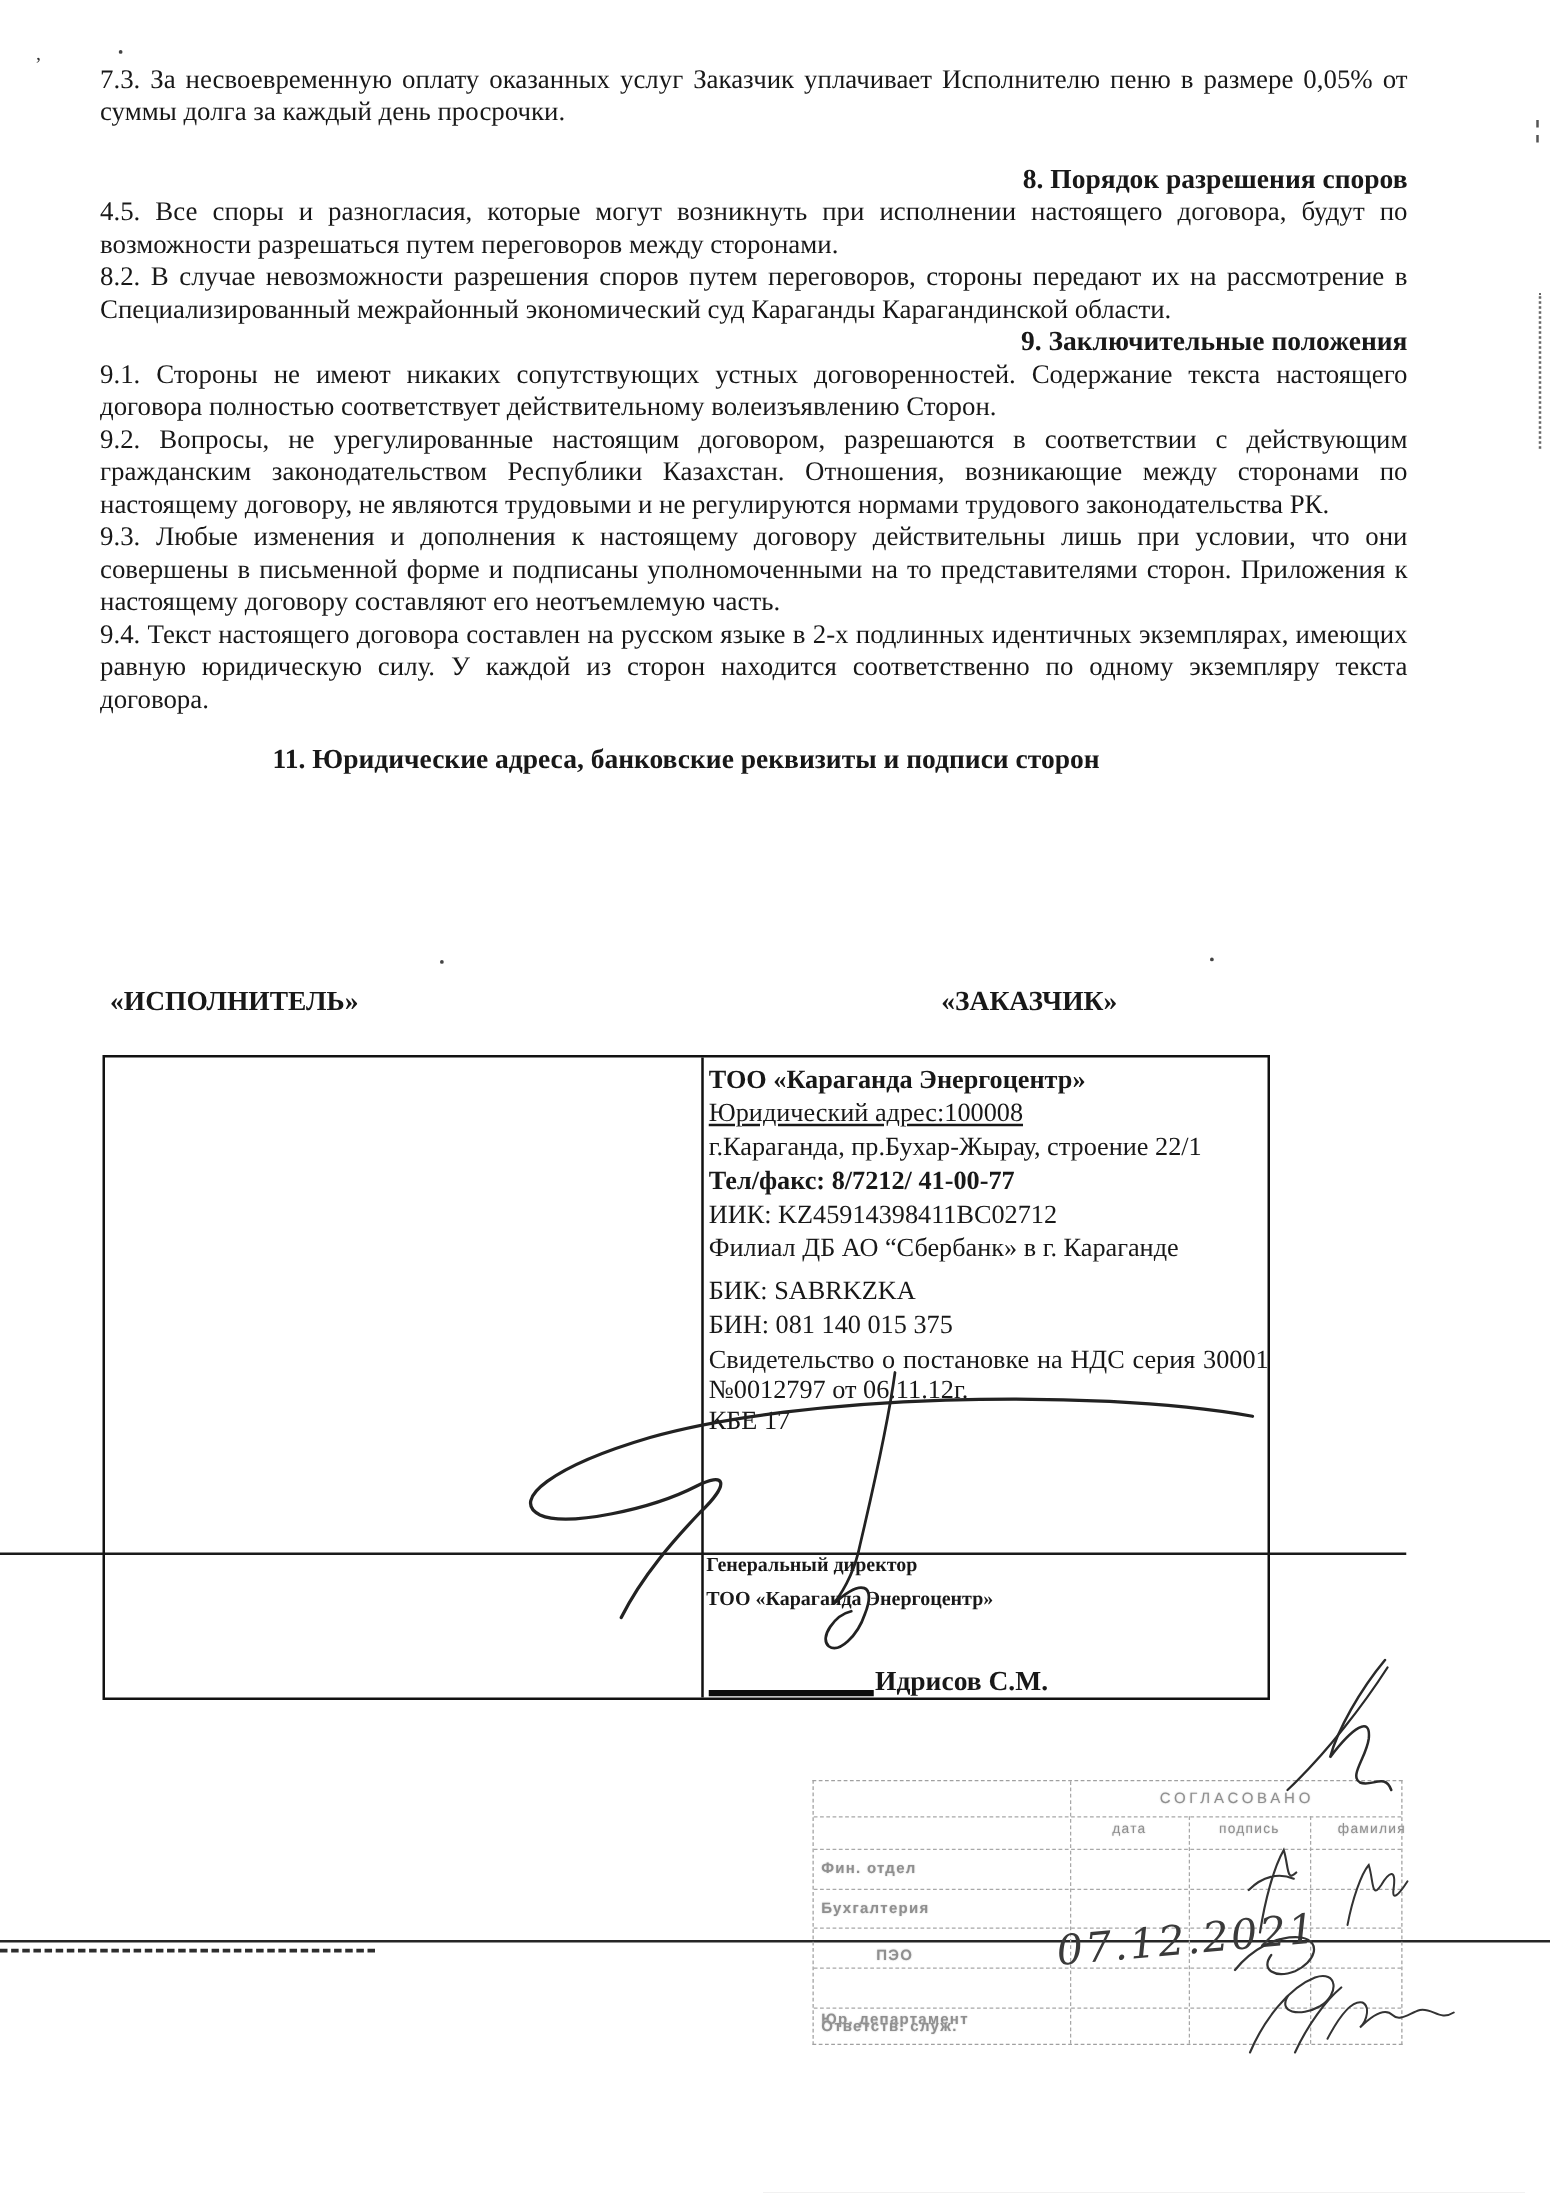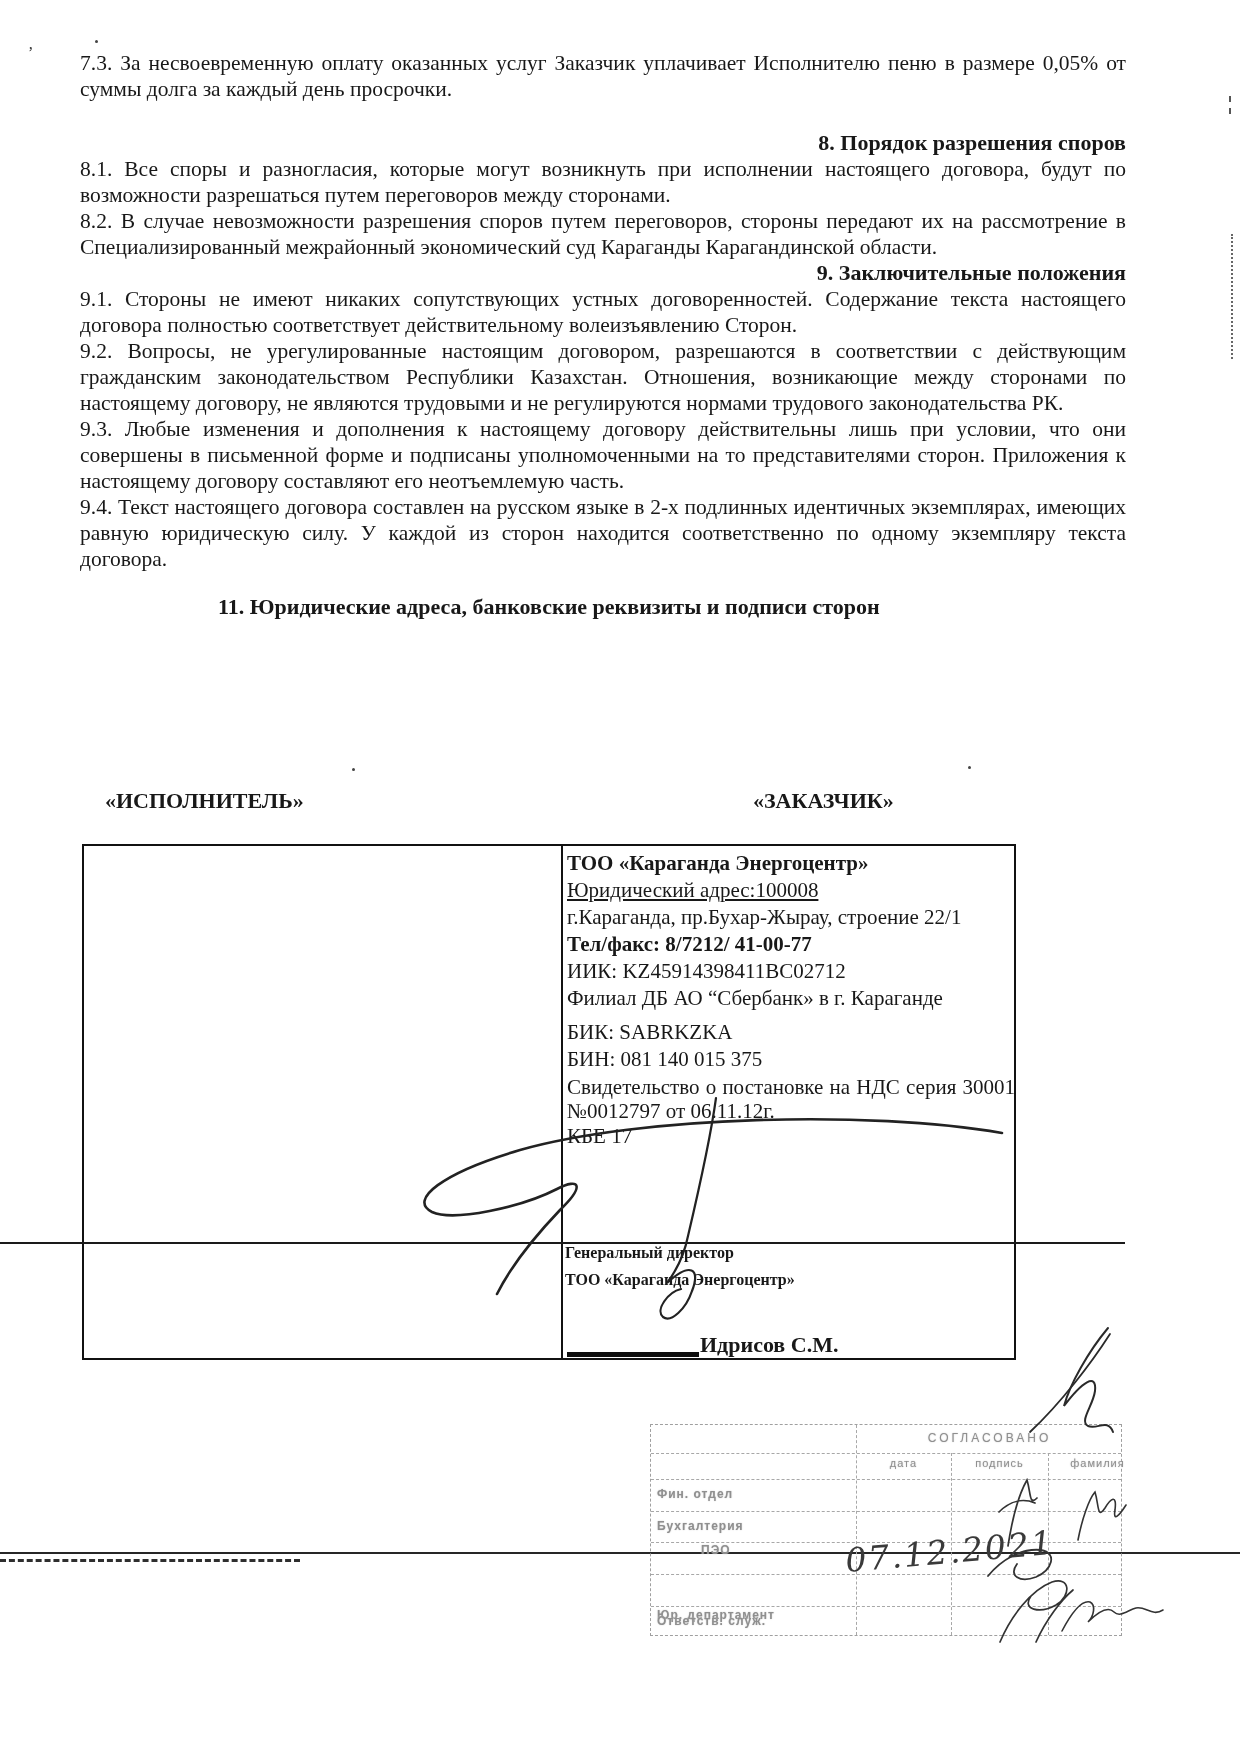--- a/index.html
+++ b/index.html
@@ -18,21 +18,21 @@
   .flow p.gap-after{margin-bottom:28px;}
   .flow h3{
     margin:0;font-size:22px;line-height:26px;text-align:right;font-weight:bold;
   }
   .flow h2.h10{
     margin:22px 0 0 0;font-size:22px;line-height:26px;font-weight:bold;
     padding-left:138px;text-align:left;
   }
   
   .party-label{position:absolute;font-size:22px;font-weight:bold;}
-  .executor{left:105px;top:788px;}
+  .executor{left:88px;top:788px;}
   .customer{left:753px;top:788px;}
   
   .req-table{
     position:absolute;left:82px;top:844px;width:934px;height:516px;
     border:2px solid #111;box-sizing:border-box;
   }
   .req-divider{
     position:absolute;left:477px;top:0;width:2px;height:100%;background:#111;
   }
   .req-right{
@@ -102,21 +102,21 @@
   <span class="apostrophe">’</span>
   <span class="dot-mark" style="left:95px;top:40px;"></span>
   <span class="margin-dash"></span>
   <span class="margin-dots"></span>
   <span class="dot-mark" style="left:968px;top:766px;"></span>
   <span class="dot-mark" style="left:352px;top:768px;"></span>
 
   <div class="flow">
     <p class="gap-after">7.3. За несвоевременную оплату оказанных услуг Заказчик уплачивает Исполнителю пеню в размере 0,05% от суммы долга за каждый день просрочки.</p>
     <h3>8. Порядок разрешения споров</h3>
-    <p>8.1. Все споры и разногласия, которые могут возникнуть при исполнении настоящего договора, будут по возможности разрешаться путем переговоров между сторонами.</p>
+    <p>4.5. Все споры и разногласия, которые могут возникнуть при исполнении настоящего договора, будут по возможности разрешаться путем переговоров между сторонами.</p>
     <p>8.2. В случае невозможности разрешения споров путем переговоров, стороны передают их на рассмотрение в Специализированный межрайонный экономический суд Караганды Карагандинской области.</p>
     <h3>9. Заключительные положения</h3>
     <p>9.1. Стороны не имеют никаких сопутствующих устных договоренностей. Содержание текста настоящего договора полностью соответствует действительному волеизъявлению Сторон.</p>
     <p>9.2. Вопросы, не урегулированные настоящим договором, разрешаются в соответствии с действующим гражданским законодательством Республики Казахстан. Отношения, возникающие между сторонами по настоящему договору, не являются трудовыми и не регулируются нормами трудового законодательства РК.</p>
     <p>9.3. Любые изменения и дополнения к настоящему договору действительны лишь при условии, что они совершены в письменной форме и подписаны уполномоченными на то представителями сторон. Приложения к настоящему договору составляют его неотъемлемую часть.</p>
     <p>9.4. Текст настоящего договора составлен на русском языке в 2-х подлинных идентичных экземплярах, имеющих равную юридическую силу. У каждой из сторон находится соответственно по одному экземпляру текста договора.</p>
     <h2 class="h10">11. Юридические адреса, банковские реквизиты и подписи сторон</h2>
   </div>
 
   <div class="party-label executor">«ИСПОЛНИТЕЛЬ»</div>
@@ -158,21 +158,21 @@
     <div class="hline" style="top:149px;"></div>
     <div class="hline" style="top:181px;"></div>
     <div class="vline" style="left:205px;top:0;"></div>
     <div class="vline" style="left:300px;"></div>
     <div class="vline" style="left:397px;"></div>
     <div class="stamp-colhead" style="left:205px;width:95px;">дата</div>
     <div class="stamp-colhead" style="left:300px;width:97px;">подпись</div>
     <div class="stamp-colhead" style="left:409px;width:75px;">фамилия</div>
     <div class="stamp-rowlabel" style="top:62px;">Фин. отдел</div>
     <div class="stamp-rowlabel" style="top:94px;">Бухгалтерия</div>
-    <div class="stamp-rowlabel" style="top:118px;padding-left:44px;">ПЭО</div>
+    <div class="stamp-rowlabel" style="top:132px;padding-left:44px;">ПЭО</div>
     <div class="stamp-rowlabel" style="top:159px;margin-top:24px;">Юр. департамент</div>
     <div class="stamp-rowlabel" style="top:189px;">Ответств. служ.</div>
   </div>
 
   <div class="hand-date">07.12.2021</div>
 
   <svg class="ink" viewBox="0 0 1240 1754">
 
     <path d="M 1002 1133 C 870 1110, 640 1116, 520 1150 C 442 1173, 408 1200, 432 1212 C 454 1222, 522 1207, 557 1189 C 580 1177, 585 1186, 560 1210 C 540 1231, 514 1260, 497 1294" fill="none" stroke="#222" stroke-width="2.6" stroke-linecap="round"></path>
     <path d="M 716 1098 C 710 1142, 696 1202, 688 1236 C 684 1256, 676 1271, 667 1283 C 690 1262, 701 1268, 692 1291 C 686 1309, 671 1323, 663 1317 C 655 1310, 668 1292, 681 1289" fill="none" stroke="#222" stroke-width="2.2" stroke-linecap="round"></path>

